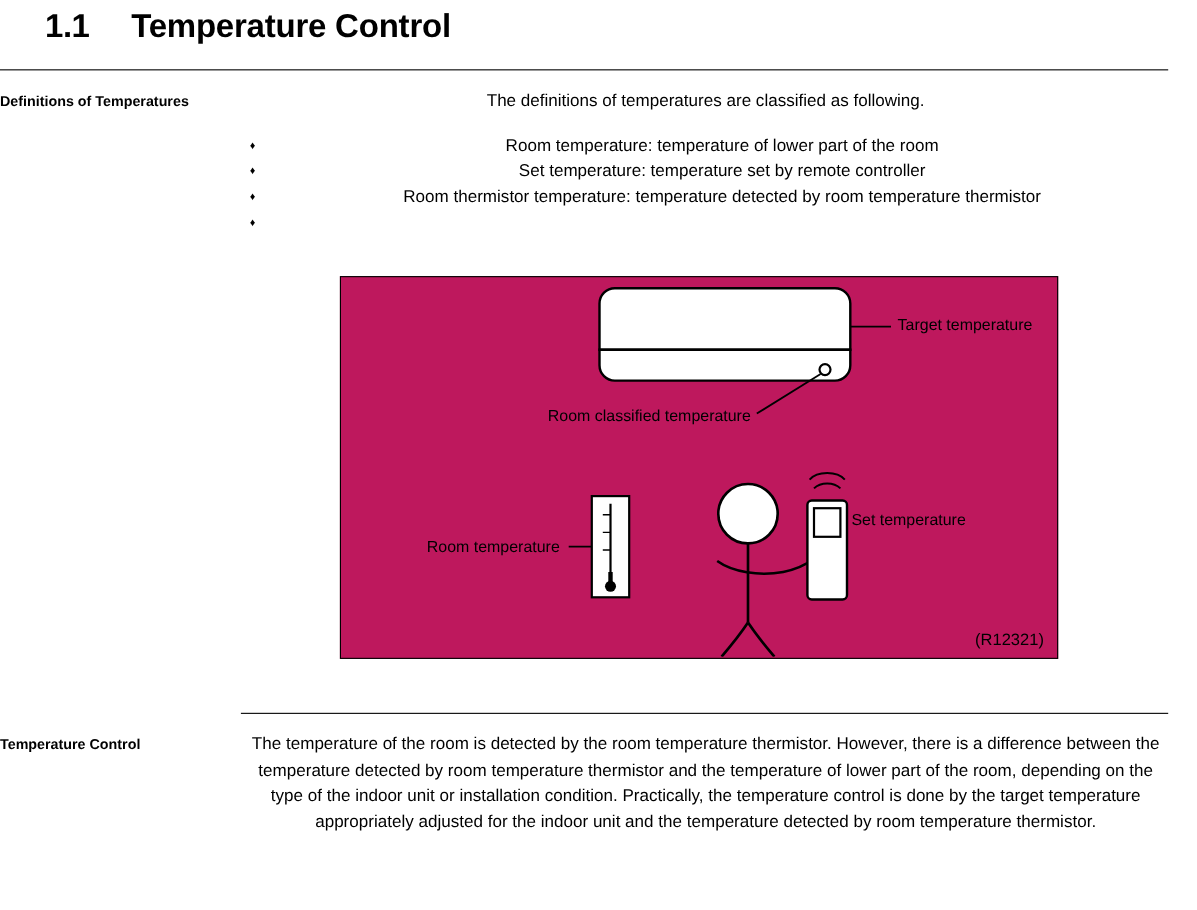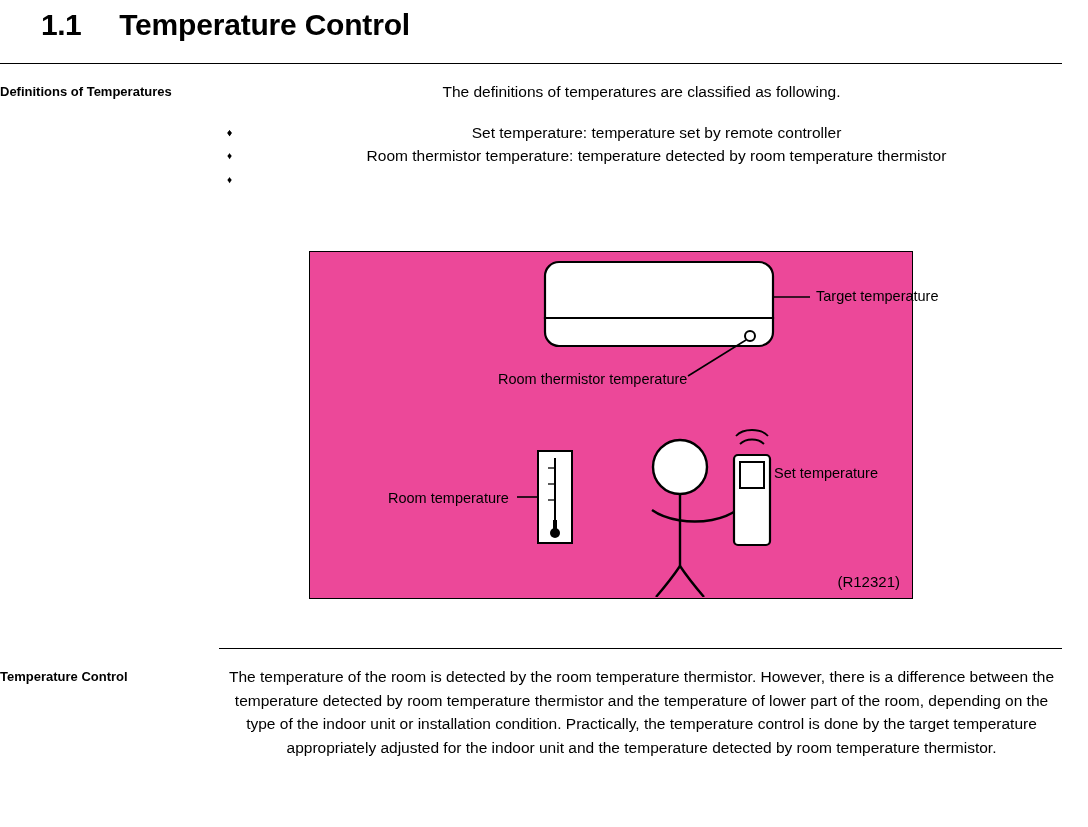--- a/index.html
+++ b/index.html
@@ -101,25 +101,25 @@
   }
   .para {
     margin: 0;
   }
 
   
   .figure {
     position: absolute;
     left: 309px;
     top: 251px;
-    width: 604px;
+    width: 653px;
     height: 348px;
     border: 1.5px solid #000000;
     box-sizing: border-box;
-    background: #ec4899;
+    background: #be185d;
   }
   .figure svg {
     display: block;
   }
   .fig-code {
     position: absolute;
     right: 12px;
     bottom: 8px;
     font-size: 15px;
   }
@@ -145,20 +145,21 @@
 
   <div class="rule r1"></div>
 
   <div class="sec-label l1">Definitions of Temperatures</div>
 
   <div class="sec-body b1">
     <p class="para">The definitions of temperatures are classified as following.</p>
     <ul class="bullets">
       <li>
         <span class="bul">♦</span>
+        <span>Room temperature: temperature of lower part of the room</span>
       </li>
       <li>
         <span class="bul">♦</span>
         <span>Set temperature: temperature set by remote controller</span>
       </li>
       <li>
         <span class="bul">♦</span>
         <span>Room thermistor temperature: temperature detected by room temperature thermistor</span>
       </li>
       <li>
@@ -196,21 +197,21 @@
       <path d="M370 314 C 378 326, 388 338, 394 345" stroke="#000000" stroke-width="2.4" fill="none"></path>
 
       <rect x="424" y="203" width="36" height="90" rx="4" fill="#ffffff" stroke="#000000" stroke-width="2.2"></rect>
       <rect x="430" y="210" width="24" height="26" fill="#ffffff" stroke="#000000" stroke-width="2"></rect>
 
       <path d="M426 184 C 433 176, 451 176, 458 184" stroke="#000000" stroke-width="1.8" fill="none"></path>
       <path d="M430 192 C 436 186, 448 186, 454 192" stroke="#000000" stroke-width="1.8" fill="none"></path>
     </svg>
 
     <div class="fig-text t-target">Target temperature</div>
-    <div class="fig-text t-thermistor">Room thermistor temperature</div>
+    <div class="fig-text t-thermistor">Room classified temperature</div>
     <div class="fig-text t-roomtemp">Room temperature</div>
     <div class="fig-text t-settemp">Set temperature</div>
     <div class="fig-code">(R12321)</div>
   </div>
 
   <div class="rule short r2"></div>
 
   <div class="sec-label l2">Temperature Control</div>
   <div class="sec-body b2">The temperature of the room is detected by the room temperature thermistor. However, there is a difference between the temperature detected by room temperature thermistor and the temperature of lower part of the room, depending on the type of the indoor unit or installation condition. Practically, the temperature control is done by the target temperature appropriately adjusted for the indoor unit and the temperature detected by room temperature thermistor.</div>
 

